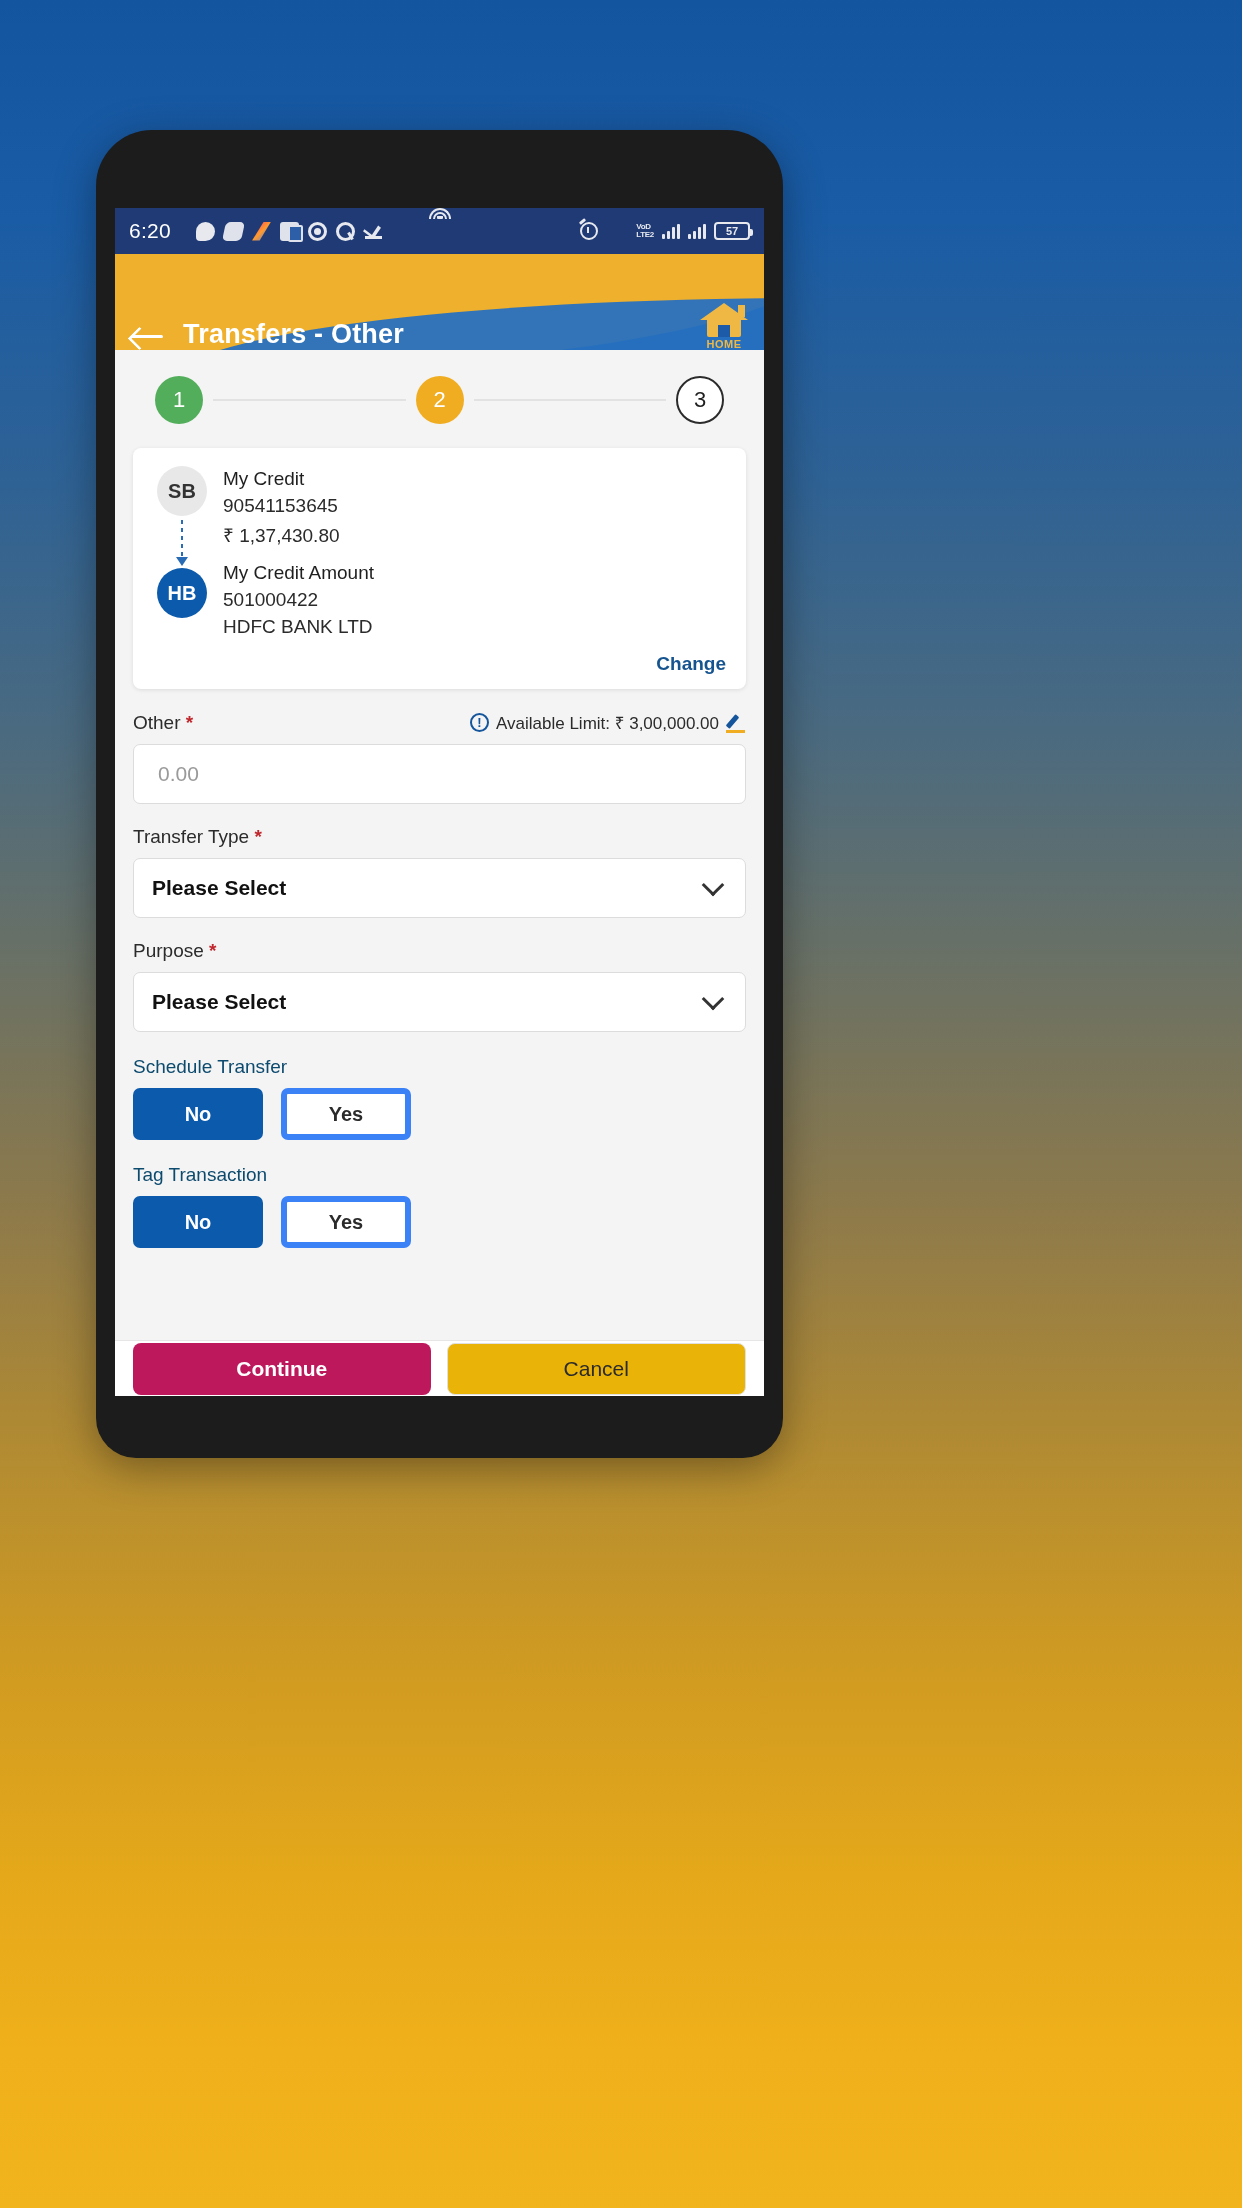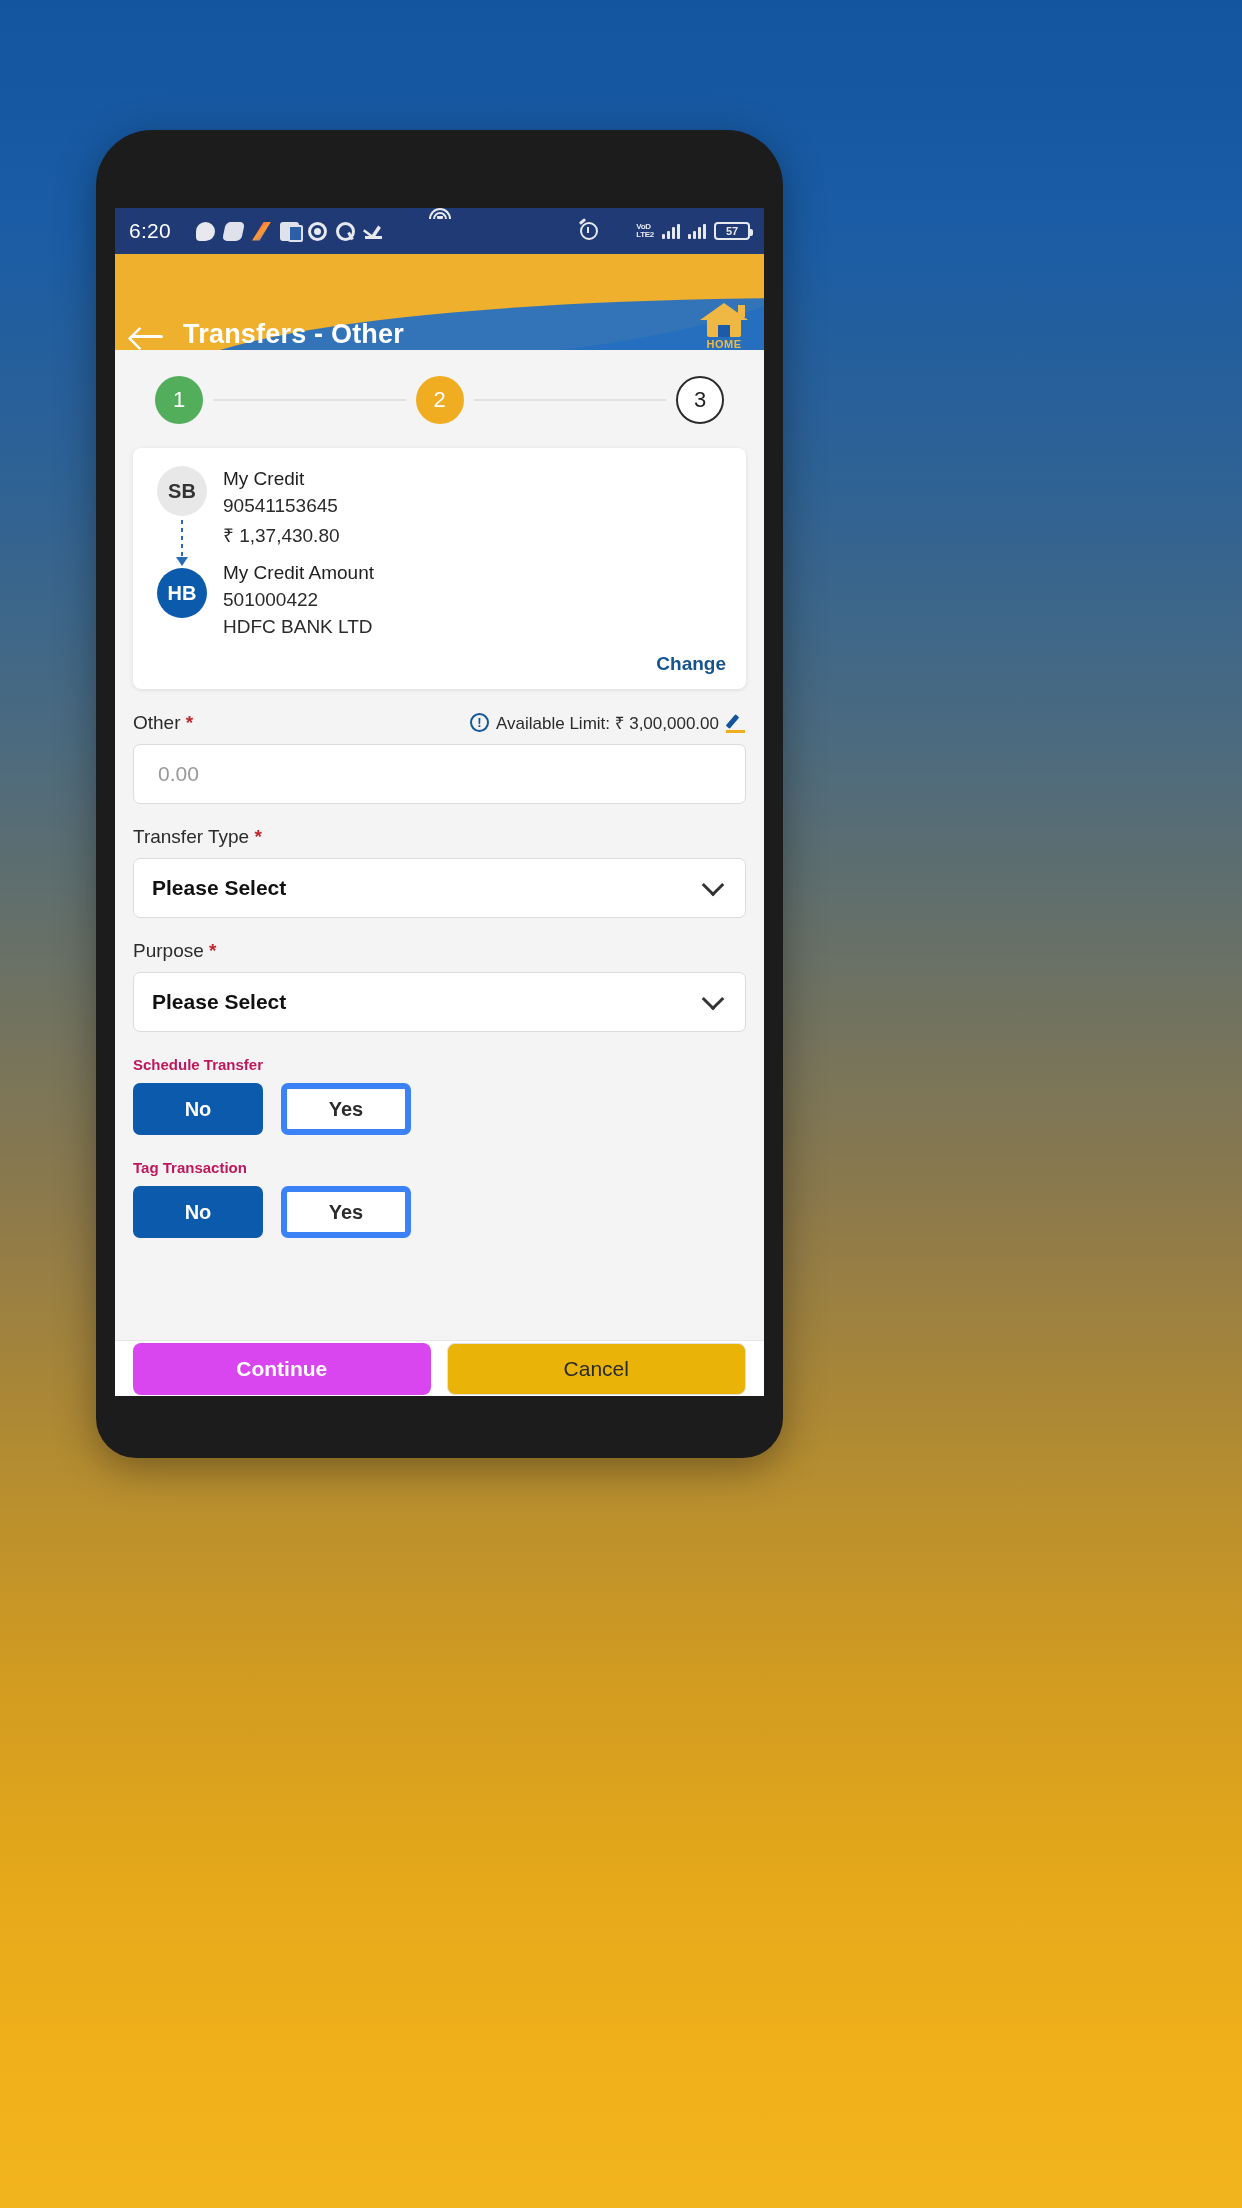--- a/index.html
+++ b/index.html
@@ -166,35 +166,35 @@
   .input-box { background:#fff; border:1px solid #dcdcdc; border-radius:7px; height:60px;
     display:flex; align-items:center; padding: 0 24px; font-size:21px; color:#9a9a9a; }
   .select-box { background:#fff; border:1px solid #dcdcdc; border-radius:7px; height:60px;
     display:flex; align-items:center; padding: 0 18px; font-size:21px; color:#111; font-weight:700; cursor:pointer; }
   .select-box .val { flex:1; }
   .chev { width:16px;height:16px;border-right:3px solid #333;border-bottom:3px solid #333;
     transform:rotate(45deg); margin-right:6px; margin-top:-6px; flex:none; }
 
   
   .toggle-group { padding: 0 18px; margin-top: 24px; }
-  .tg-label { font-size:15px; color:#be185d; margin-bottom:10px;font-weight:bold; }
+  .tg-label { font-size:19px; color:#0c4a6e; margin-bottom:10px; }
   .tg-btns { display:flex; gap:18px; }
   .tg-btn { width:130px; height:52px; border-radius:7px; display:flex; align-items:center;
     justify-content:center; font-size:20px; font-weight:700; cursor:pointer; }
   .tg-btn.on { background:#0b5aab; color:#fff; }
   .tg-btn.off { background:#fff; color:#2b2b2b; border:6px solid #3b82f6; }
 
   .bottom-pad { height: 24px; }
 
   
   .footer { height:56px; background:#fff; border-top:1px solid #e6e6e6;
     display:flex; align-items:center; gap:16px; padding: 0 18px; }
   .btn { flex:1; height:52px; border-radius:8px; display:flex; align-items:center;
     justify-content:center; font-size:21px; font-weight:700; cursor:pointer; }
-  .btn.primary { background:#d946ef; color:#fff; }
+  .btn.primary { background:#be185d; color:#fff; }
   .btn.secondary { background:#eab308; color:#2b2b2b; border:1px solid #e0e0e0; font-weight:400; }
 </style>
 </head>
 <body>
 
 <div class="phone">
   <div class="screen">
 
     <div class="statusbar">
       <div class="sb-left">

